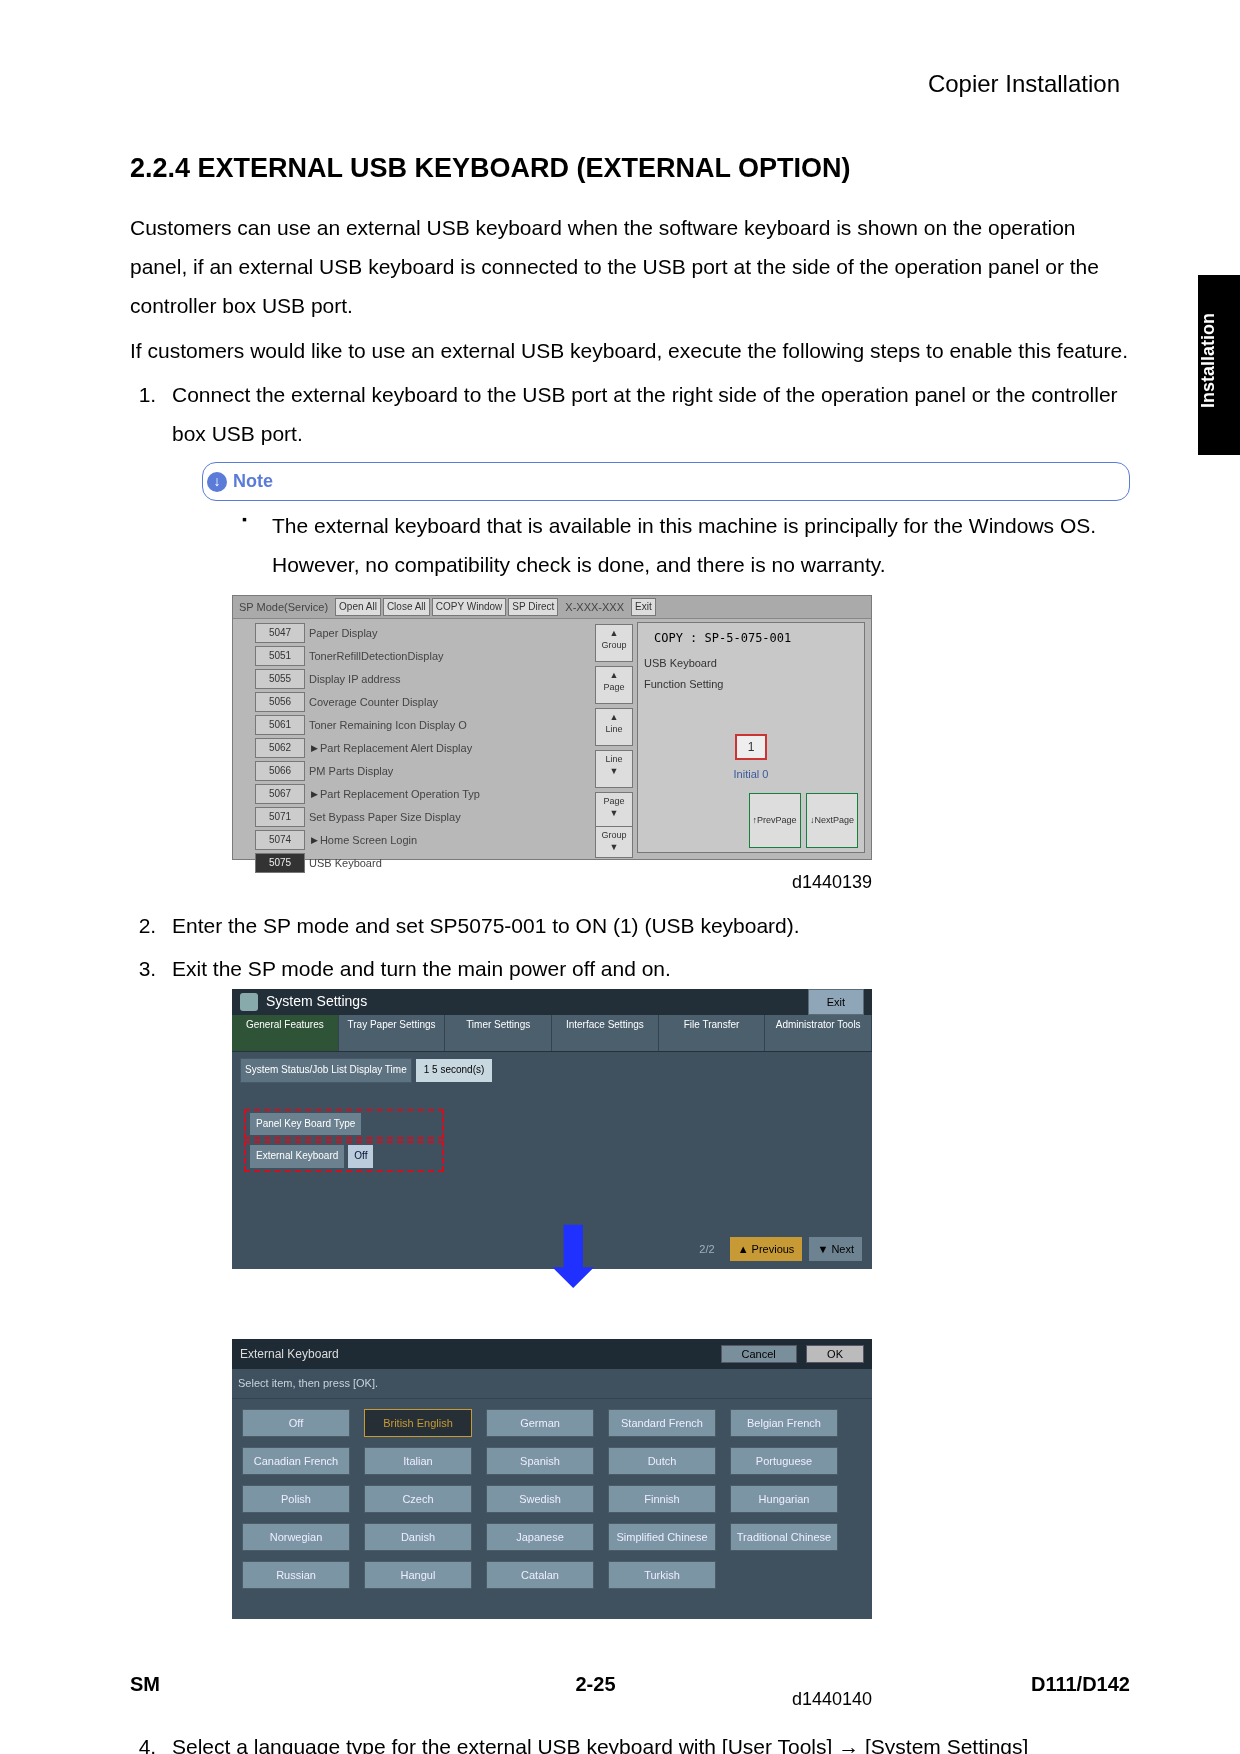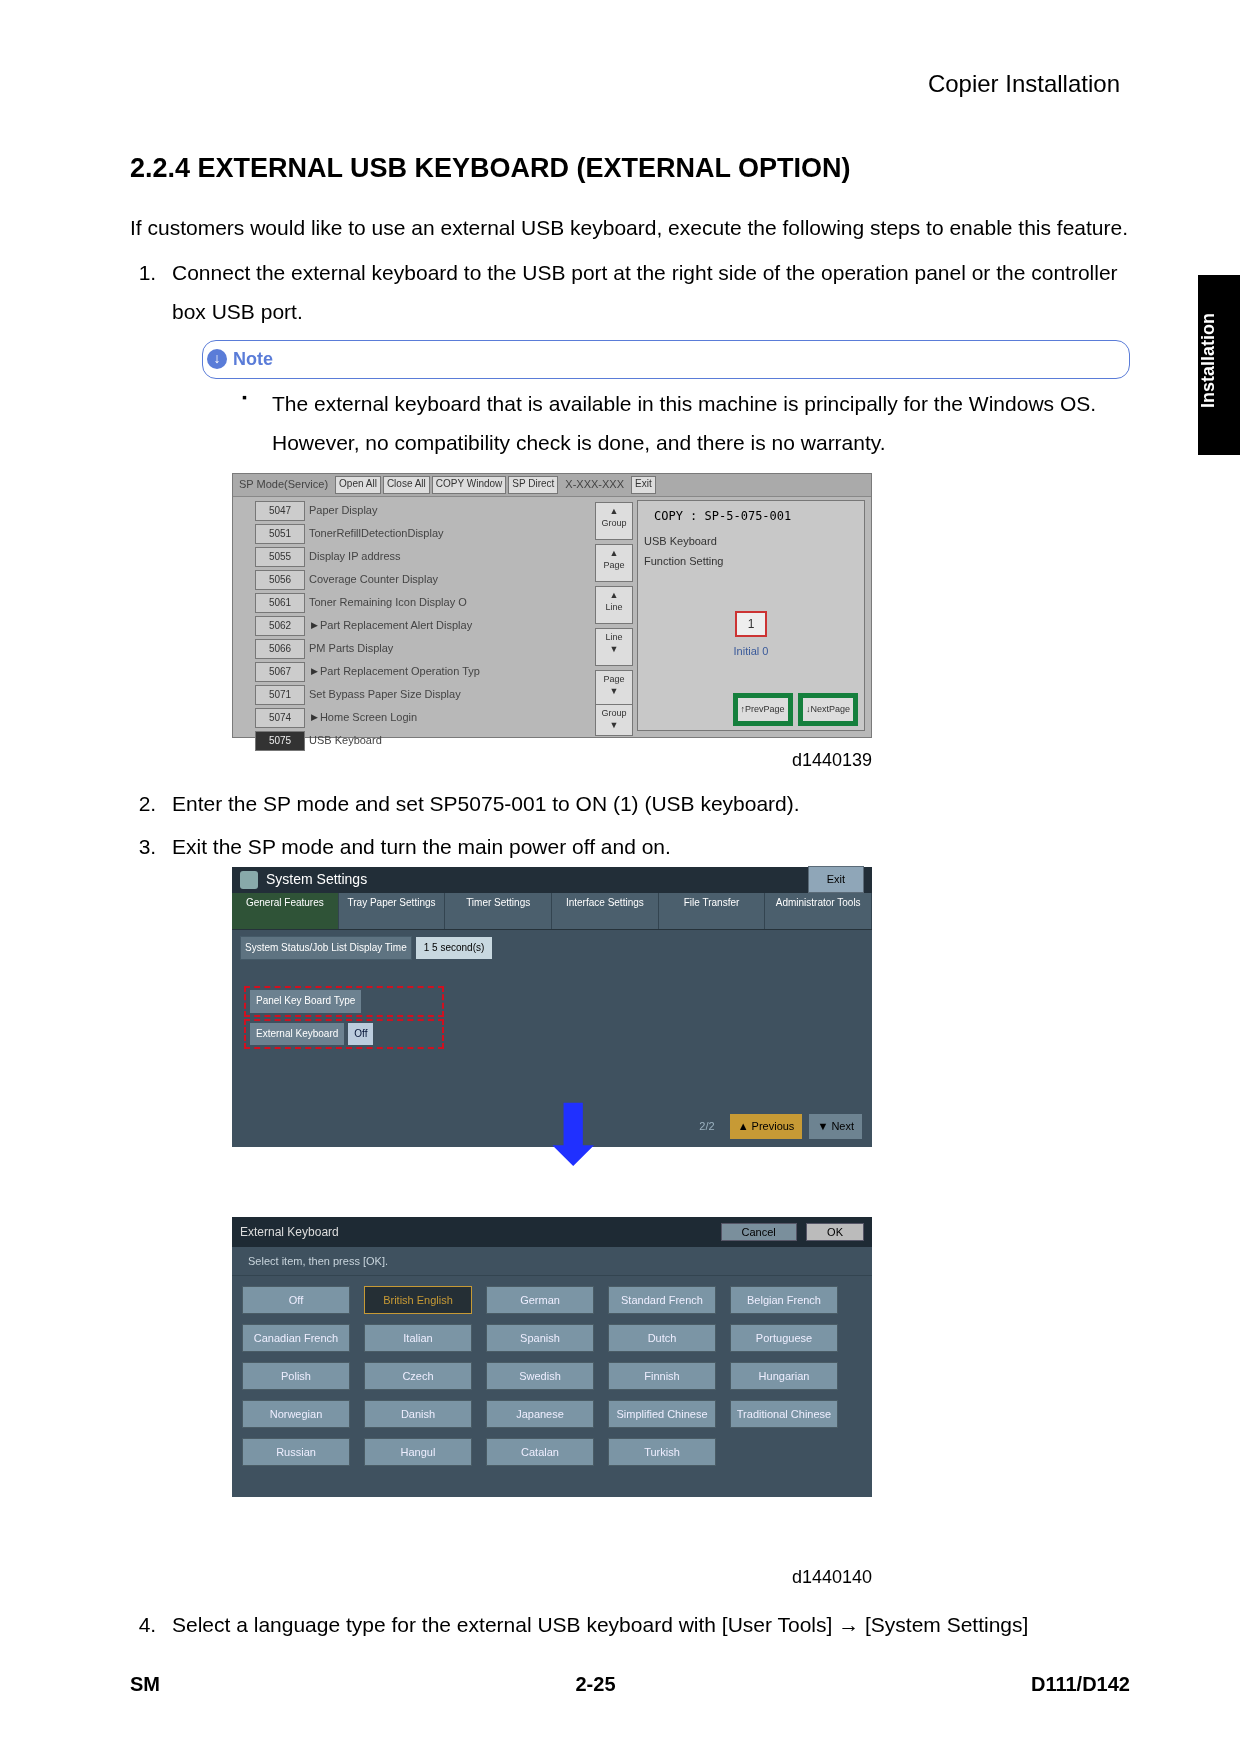--- a/index.html
+++ b/index.html
@@ -92,21 +92,21 @@
     .shot1 .tri { font-size:9px; margin:0 2px;}
     .shot1 .navbtn { position:absolute; width:36px; height:34px; border:1px solid #777; background:#ddd; font-size:9px; text-align:center; line-height:12px; padding-top:2px;}
     .shot1 .navbtn.up::before{content:"▲"; display:block;}
     .shot1 .navbtn.dn::after{content:"▼"; display:block;}
     .shot1 .rightpane { position:absolute; left:370px; top:26px; right:6px; bottom:6px; border:1px solid #777; background:#c8c8c8;}
     .shot1 .rtitle { font-size:12px; color:#000; padding:4px 16px; font-family: monospace;}
     .shot1 .rsub { font-size:11px; padding:0 6px; color:#333;}
     .shot1 .onebox { width:28px; height:22px; border:2px solid #cc3333; margin:40px auto 4px auto; text-align:center; line-height:22px; font-size:12px; background:#eee;}
     .shot1 .initial { text-align:center; font-size:11px; color:#3a5a9a;}
     .shot1 .footnav { position:absolute; right:6px; bottom:4px; }
-    .shot1 .footnav span{ display:inline-block; border:5px solid #15803d; background:#ddd; font-size:9px; padding:3px 3px; margin-left:2px;}
+    .shot1 .footnav span{ display:inline-block; border:1px solid #15803d; background:#ddd; font-size:9px; padding:18px 3px; margin-left:2px;}
     .caption { text-align:right; font-size:18px; width:640px; margin-left:60px; margin-bottom:8px;}
 
     
     .shot2-wrap { margin-left:60px; }
     .shot2 {
       width: 640px; height: 690px; position:relative;
     }
     .panel-top {
       width: 640px; height: 280px; background:#3f515f; position:relative; color:#fff;
     }
@@ -129,21 +129,21 @@
     .pager .next{ background:#6d8391; color:#000;}
     .pager .pg{ color:#9cb2c0;}
 
     .big-arrow { position:absolute; left:306px; top:238px; font-size:84px; color:#2030ff; line-height:60px;}
 
     .panel-bot { width:640px; height:280px; margin-top:70px; background:#3f515f; position:relative;}
     .panel-bot .bar2 { background:#1e2a34; color:#ddd; font-size:12px; padding:4px 8px; display:flex;}
     .panel-bot .bar2 .okc { margin-left:auto;}
     .panel-bot .bar2 .b { border:1px solid #556; padding:2px 20px; margin-left:6px; background:#7a8f9c; color:#000; font-size:11px;}
     .panel-bot .bar2 .b.ok{ background:#bbb; }
-    .panel-bot .hint { font-size:11px; color:#c8d4dc; padding:4px 16px; border-bottom:1px solid #334450;}
+    .panel-bot .hint { font-size:11px; color:#c8d4dc; padding:4px 6px; border-bottom:1px solid #334450;}
     .lang-grid { padding:10px 10px; }
     .lang-grid .row{ display:flex; margin-bottom:10px;}
     .lang-grid .lbtn{
       width:106px; height:26px; margin-right:14px;
       background:#7b95a5; color:#eef; font-size:11px;
       text-align:center; line-height:26px; border:1px solid #4a5c66;
     }
     .lang-grid .lbtn.sel{ background:#252f35; color:#c79a35; border:1px solid #c79a35;}
     .lang-grid .lbtn:last-child{ margin-right:0;}
     .caption2 { text-align:right; font-size:18px; width:640px; margin-left:60px; margin-top:4px; margin-bottom:12px;}
@@ -152,20 +152,21 @@
   </style>
 </head>
 <body>
 
 <div class="page">
   <div class="header-right">Copier Installation</div>
   <div class="side-tab">Installation</div>
 
   <h2 class="section-title">2.2.4  EXTERNAL USB KEYBOARD (EXTERNAL OPTION)</h2>
 
+  <p class="intro">Customers can use an external USB keyboard when the software keyboard is shown on the operation panel, if an external USB keyboard is connected to the USB port at the side of the operation panel or the controller box USB port.</p>
   <p class="intro">If customers would like to use an external USB keyboard, execute the following steps to enable this feature.</p>
 
   <ol class="steps">
     <li>
       <span>Connect the external keyboard to the USB port at the right side of the operation panel or the controller box USB port.</span>
       <div class="note-box" style="display:flex; margin-top:8px;">
         <span class="note-icon">↓</span>
         <span class="note-label">Note</span>
       </div>
       <ul class="bullet">

